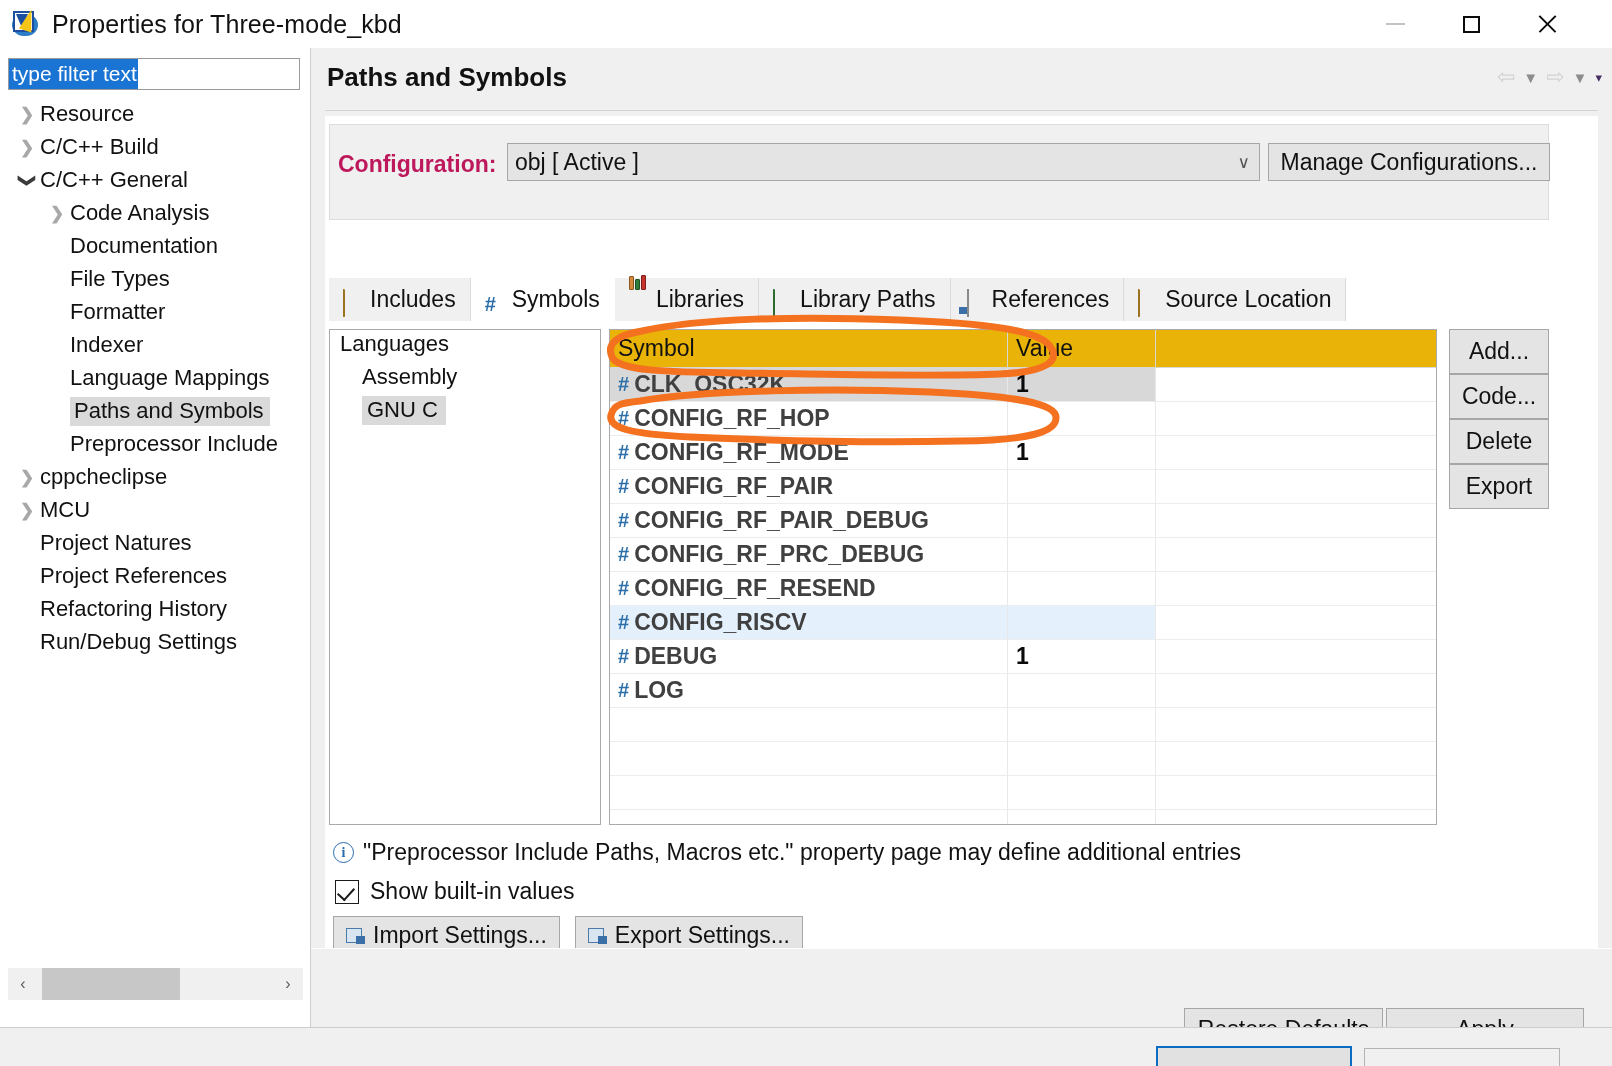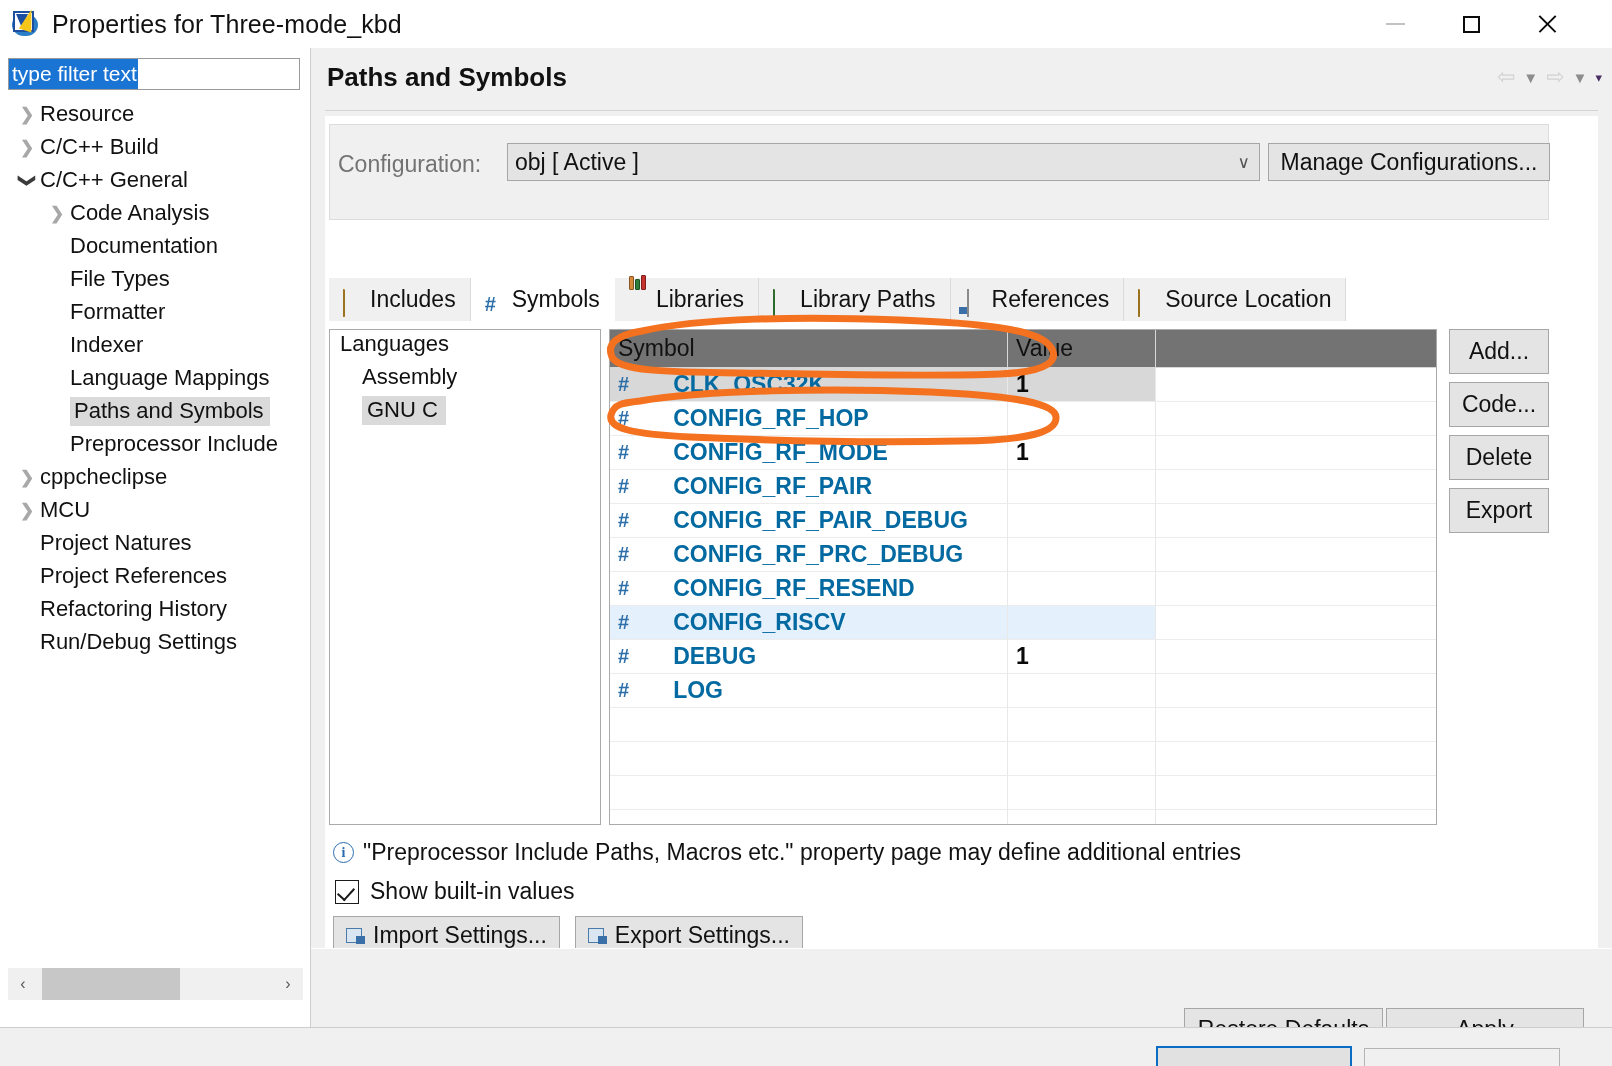--- a/index.html
+++ b/index.html
@@ -147,21 +147,21 @@
     position: absolute; left: 14px; top: 68px; width: 1273px; height: 880px;
     background: #ffffff;
   }
 
   
   #config-group {
     position: absolute; left: 4px; top: 8px; width: 1220px; height: 96px;
     border: 1px solid #dcdcdc; background: #f0f0f0;
   }
   #config-label {
-    position: absolute; left: 8px; top: 26px; font-size: 23px; color: #737373;
+    position: absolute; left: 8px; top: 26px; font-size: 23px; color: #be185d; font-weight: bold;
   }
   #config-combo {
     position: absolute; left: 177px; top: 18px; width: 753px; height: 38px;
     background: #e4e4e4; border: 1px solid #a6a6a6;
     display: flex; align-items: center;
   }
   #config-combo .val { font-size: 23px; color: #111; padding-left: 7px; }
   #config-combo .cb-arrow {
     position: absolute; right: 9px; top: 8px; font-size: 17px; color: #555;
   }
@@ -219,40 +219,40 @@
   .lang-row.d0 { padding-left: 10px; }
   .lang-row.d1 { padding-left: 32px; }
   .lang-row.sel .lt { background: #dadada; padding-left: 5px; padding-right: 8px; }
 
   #symtable {
     position: absolute; left: 284px; top: 213px; width: 828px; height: 496px;
     border: 1px solid #aaaaaa; background: #ffffff; overflow: hidden;
   }
   #symheader {
     height: 38px; display: flex; border-bottom: 1px solid #d7d7d7;
-    background: #737373;
+    background: #eab308;
   }
   #symheader .th {
     font-size: 23px; color: #111; display: flex; align-items: center;
     padding-left: 8px; border-right: 1px solid #d7d7d7;
   }
   .col-sym { width: 398px; }
   .col-val { width: 148px; }
   .col-rest { flex: 1 1 auto; border-right: none !important; }
 
   .srow { height: 34px; display: flex; position: relative; }
   .srow .cell {
     display: flex; align-items: center; border-right: 1px solid #e8e8e8;
     border-bottom: 1px solid #ececec; padding-left: 8px;
   }
   .srow .cell.col-rest { border-right: none; }
   .srow .hash {
     font-size: 20px; font-weight: bold; color: #2d6fa8; margin-right: 5px;
   }
-  .srow .sname { font-size: 23px; font-weight: bold; color: #0369a1; white-space: nowrap; margin-left: 39px; }
+  .srow .sname { font-size: 23px; font-weight: bold; color: #404040; white-space: nowrap; }
   .srow .sval  { font-size: 23px; font-weight: bold; color: #0a0a0a; }
   .srow.selected .col-sym, .srow.selected .col-val { background: #d8d8d8; }
   .srow.hovered  .col-sym, .srow.hovered  .col-val { background: #e4f0fb; }
   .srow.blank .cell { border-bottom: 1px solid #ececec; }
 
   
   #info-note {
     position: absolute; left: 8px; top: 723px;
     display: flex; align-items: center; gap: 9px;
     font-size: 23px; color: #111; white-space: nowrap;
@@ -295,21 +295,21 @@
   .ic-imp::after, .ic-exp::after {
     content: ""; position: absolute; right: 0; bottom: 0;
     width: 9px; height: 8px; background: #3a6fa8;
   }
 
   
   #side-buttons {
     position: absolute; left: 1124px; top: 213px; width: 100px;
   }
   .abtn {
-    width: 100px; height: 45px; margin-bottom: 8px;
+    width: 100px; height: 45px; margin-bottom: 0px;
     background: #e4e4e4; border: 1px solid #a6a6a6;
     font-size: 23px; color: #111;
     display: flex; align-items: center; justify-content: center;
   }
   #footer {
     position: absolute; left: 0; top: 900px; width: 1301px; height: 118px;
     background: #f0f0f0;
   }
   #footer-top-line {
     position: absolute; left: 0; top: 0; width: 1301px; height: 1px; background: #ffffff;

